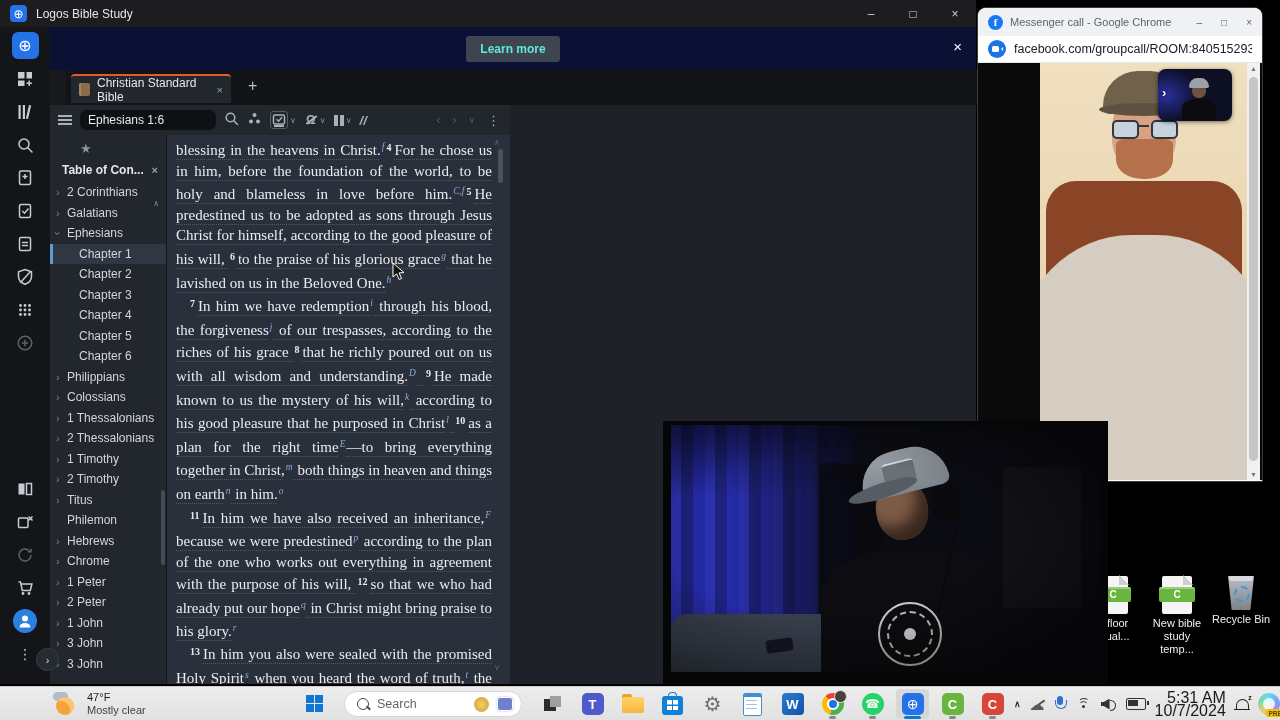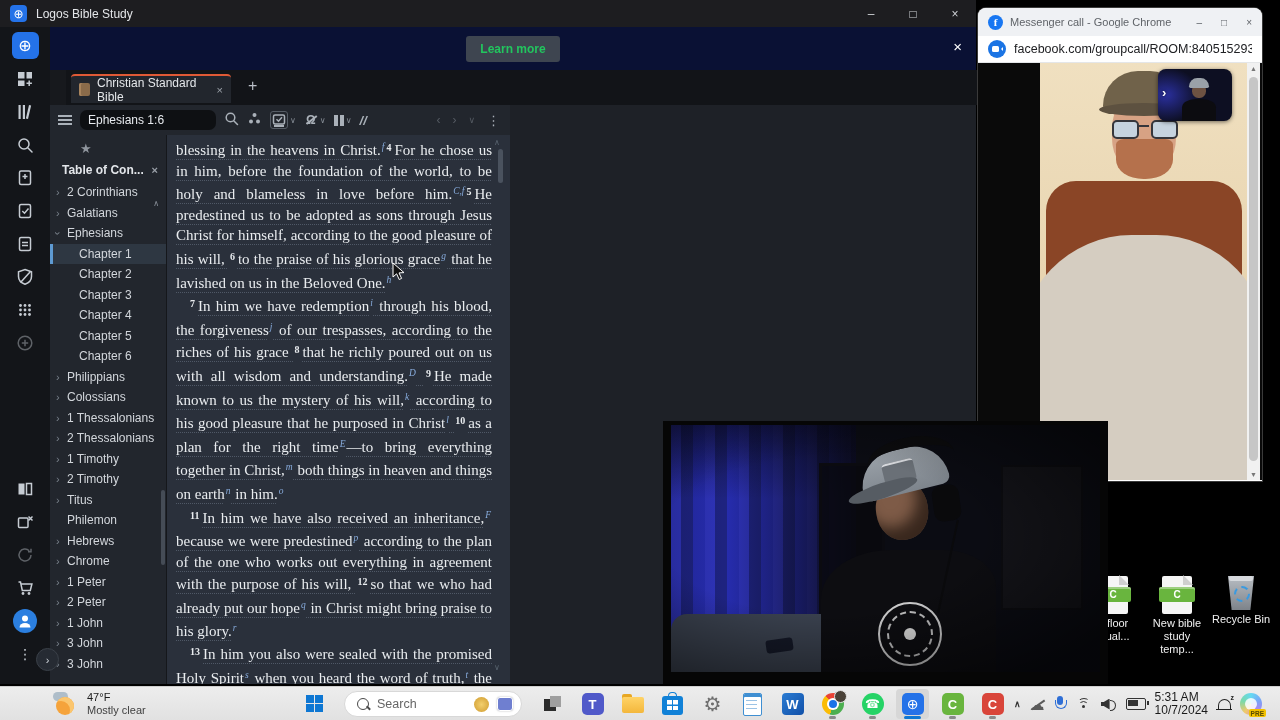--- a/index.html
+++ b/index.html
@@ -15,21 +15,21 @@
   .lg-sidebar{position:absolute;left:0;top:27px;width:50px;height:657px;background:#131519;display:flex;flex-direction:column;align-items:center;padding-top:2px;box-sizing:border-box;}
   .sb-ic{width:50px;height:33px;display:flex;align-items:center;justify-content:center;}
   .sb-ic svg{stroke:#c6ccd3;fill:none;stroke-width:1.5;}
   .sb-home{width:27px;height:27px;background:#2472e8;border-radius:6px;display:flex;align-items:center;justify-content:center;color:#fff;font-size:16px;}
   .sb-spacer{height:113px;}
   .dim{opacity:.42;}
   .sb-acct{width:24px;height:24px;border-radius:50%;background:#2b7fe0;display:flex;align-items:center;justify-content:center;overflow:hidden;}
   .sb-kebab{color:#c6ccd3;font-size:14px;}
   .lg-expander{position:absolute;left:36px;top:648px;width:21px;height:21px;border-radius:50%;background:#262b33;border:1px solid #3a4048;color:#cfd4da;font-size:11px;display:flex;align-items:center;justify-content:center;z-index:3;}
   .lg-banner{position:absolute;left:50px;top:27px;width:926px;height:43px;background:#0a1134;display:flex;align-items:center;justify-content:center;gap:16px;color:#fff;font-size:14.5px;font-weight:bold;}
-  .lg-learn{background:#3e4550;border-radius:3px;padding:6px 14px;font-size:12px;font-weight:bold;color:#22c55e;}
+  .lg-learn{background:#3e4550;border-radius:3px;padding:6px 14px;font-size:12px;font-weight:bold;color:#5eead4;}
   .lg-bclose{position:absolute;right:14px;top:11px;color:#fff;font-size:15px;font-weight:normal;}
   .lg-tabstrip{position:absolute;left:66px;top:70px;width:926px;height:35px;background:#121418;}
   .lg-tab{position:absolute;left:5px;top:4px;width:160px;height:29px;background:#22262d;border-top:2px solid #e05a36;border-radius:4px 4px 0 0;display:flex;align-items:center;padding:0 8px;gap:7px;color:#e4e7ea;font-size:12px;box-sizing:border-box;}
   .tab-book{width:11px;height:13px;background:#8a6b4a;border-radius:2px;box-shadow:inset 2px 0 #a8845d;flex:none;}
   .tab-x{margin-left:auto;color:#9ba1a9;font-size:11px;}
   .lg-newtab{position:absolute;left:182px;top:7px;color:#b9bfc7;font-size:16px;}
   .lg-main{position:absolute;left:50px;top:105px;width:926px;height:579px;}
   .lg-empty{position:absolute;left:460px;top:0;width:466px;height:579px;background:#1e2127;}
   .lg-toolbar{position:absolute;left:0;top:0;width:460px;height:30px;background:#22262d;display:flex;align-items:center;padding-left:8px;gap:8px;box-sizing:border-box;}
   .lg-toolbar svg{stroke:#aab1b9;fill:none;stroke-width:1.5;}
@@ -189,21 +189,21 @@
   .tr-wifi i{position:absolute;border:1.8px solid #333;border-radius:50%;}
   .tr-wifi .w1{left:0;top:0;width:14px;height:14px;clip-path:polygon(15% 0,85% 0,50% 42%);}
   .tr-wifi .w2{left:3.5px;top:3.5px;width:7px;height:7px;clip-path:polygon(0 0,100% 0,50% 60%);}
   .tr-wifi .w3{left:6.7px;top:7.5px;width:3px;height:3px;background:#333;border-width:0;}
   .tr-spk{position:relative;width:16px;height:13px;}
   .tr-spk::before{content:"";position:absolute;left:0;top:1px;width:9px;height:11px;background:#333;clip-path:polygon(0 32%,35% 32%,100% 0,100% 100%,35% 68%,0 68%);}
   .tr-spk::after{content:"";position:absolute;left:9px;top:2px;width:5px;height:9px;border:1.6px solid #333;border-left:none;border-radius:0 8px 8px 0;}
   .tr-batt{position:relative;width:18px;height:10px;border:1.5px solid #333;border-radius:2px;}
   .tr-batt::before{content:"";position:absolute;right:-4px;top:2px;width:2px;height:4px;background:#333;}
   .tr-batt::after{content:"";position:absolute;left:1px;top:1px;width:10px;height:6px;background:#333;}
-  .tr-clock{font-size:12px;color:#1a1a1a;line-height:13px;}
+  .tr-clock{font-size:16px;color:#1a1a1a;text-align:right;line-height:13px;}
   .tr-bell{position:relative;width:14px;height:15px;}
   .tr-bell::before{content:"";position:absolute;left:1px;top:2px;width:11px;height:10px;border:1.6px solid #222;border-bottom:none;border-radius:7px 7px 0 0;}
   .tr-bell::after{content:"";position:absolute;left:-1px;top:12px;width:16px;height:1.6px;background:#222;}
   .bell-z{position:absolute;right:-3px;top:-3px;font-size:7px;font-weight:bold;color:#222;}
   .copilot{position:relative;width:22px;height:22px;border-radius:50%;background:conic-gradient(#64d9f2,#7aa2f7,#b583f0,#f3c969,#7bd9a8,#64d9f2);}
   .copilot::before{content:"";position:absolute;left:5px;top:5px;width:12px;height:12px;border-radius:50%;background:rgba(255,255,255,.85);}
   .pre{position:absolute;right:-4px;bottom:-2px;background:#f2c200;color:#574a00;font-size:6.5px;font-weight:bold;padding:0.5px 2px;border-radius:2px;}
   
   #cursor{position:absolute;left:392px;top:262px;z-index:40;}
 </style>

